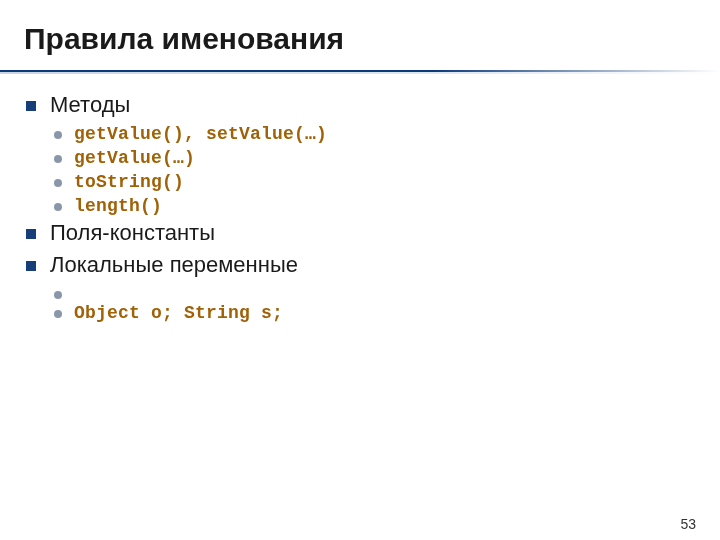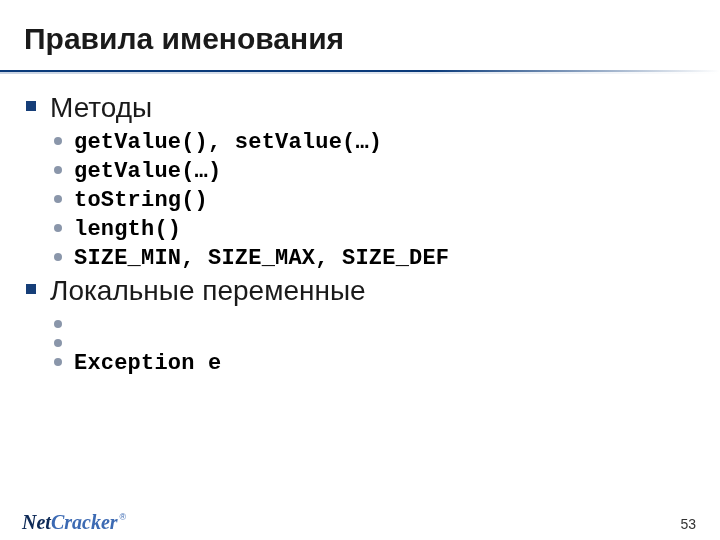--- a/index.html
+++ b/index.html
@@ -56,42 +56,42 @@
     margin-bottom: 6px;
   }
   .lvl1 .b1 {
     flex: 0 0 auto;
     width: 10px; height: 10px;
     background: #163e78;
     margin-top: 9px;
     margin-right: 14px;
   }
   .lvl1 .t1 {
-    font-size: 28px;
+    font-size: 22px;
     color: #1a1a1a;
   }
   .lvl2 {
     display: flex;
     align-items: flex-start;
     margin-left: 28px;
     margin-bottom: 4px;
   }
   .lvl2 .b2 {
     flex: 0 0 auto;
     width: 8px; height: 8px;
     border-radius: 50%;
     background: #8a96aa;
     margin-top: 7px;
     margin-right: 12px;
   }
   .lvl2 .t2 {
     font-family: "Courier New", Courier, monospace;
     font-weight: bold;
-    font-size: 22px;
-    color: #000000;
+    font-size: 18px;
+    color: #a16207;
     letter-spacing: 0.2px;
   }
   .footer {
     position: absolute;
     left: 0; right: 0; bottom: 0;
     height: 34px;
   }
   .footer .brand {
     position: absolute;
     left: 22px;
@@ -154,43 +154,35 @@
     </div>
     <div class="lvl2">
       <span class="b2"></span>
       <span class="t2">toString()</span>
     </div>
     <div class="lvl2">
       <span class="b2"></span>
       <span class="t2">length()</span>
     </div>
 
-    <div class="lvl2">
-      <span class="b2"></span>
-      <span class="t2">SIZE_MIN, SIZE_MAX, SIZE_DEF</span>
+    <div class="lvl1">
+      <span class="b1"></span>
+      <span class="t1">Поля-константы</span>
     </div>
 
     <div class="lvl1">
       <span class="b1"></span>
       <span class="t1">Локальные переменные</span>
     </div>
     <div class="lvl2">
       <span class="b2"></span>
     </div>
     <div class="lvl2">
       <span class="b2"></span>
-    </div>
-    <div class="lvl2">
-      <span class="b2"></span>
-      <span class="t2">Exception e</span>
+      <span class="t2">Object o; String s;</span>
     </div>
 
   </div>
 
   <div class="footer">
-    <div class="brand">
-      <span class="net">Net</span>
-        <span class="cracker">Cracker</span>
-        <span class="reg">®</span>
-    </div>
     <div class="pnum">53</div>
   </div>
 </div>
 
 </body></html>

